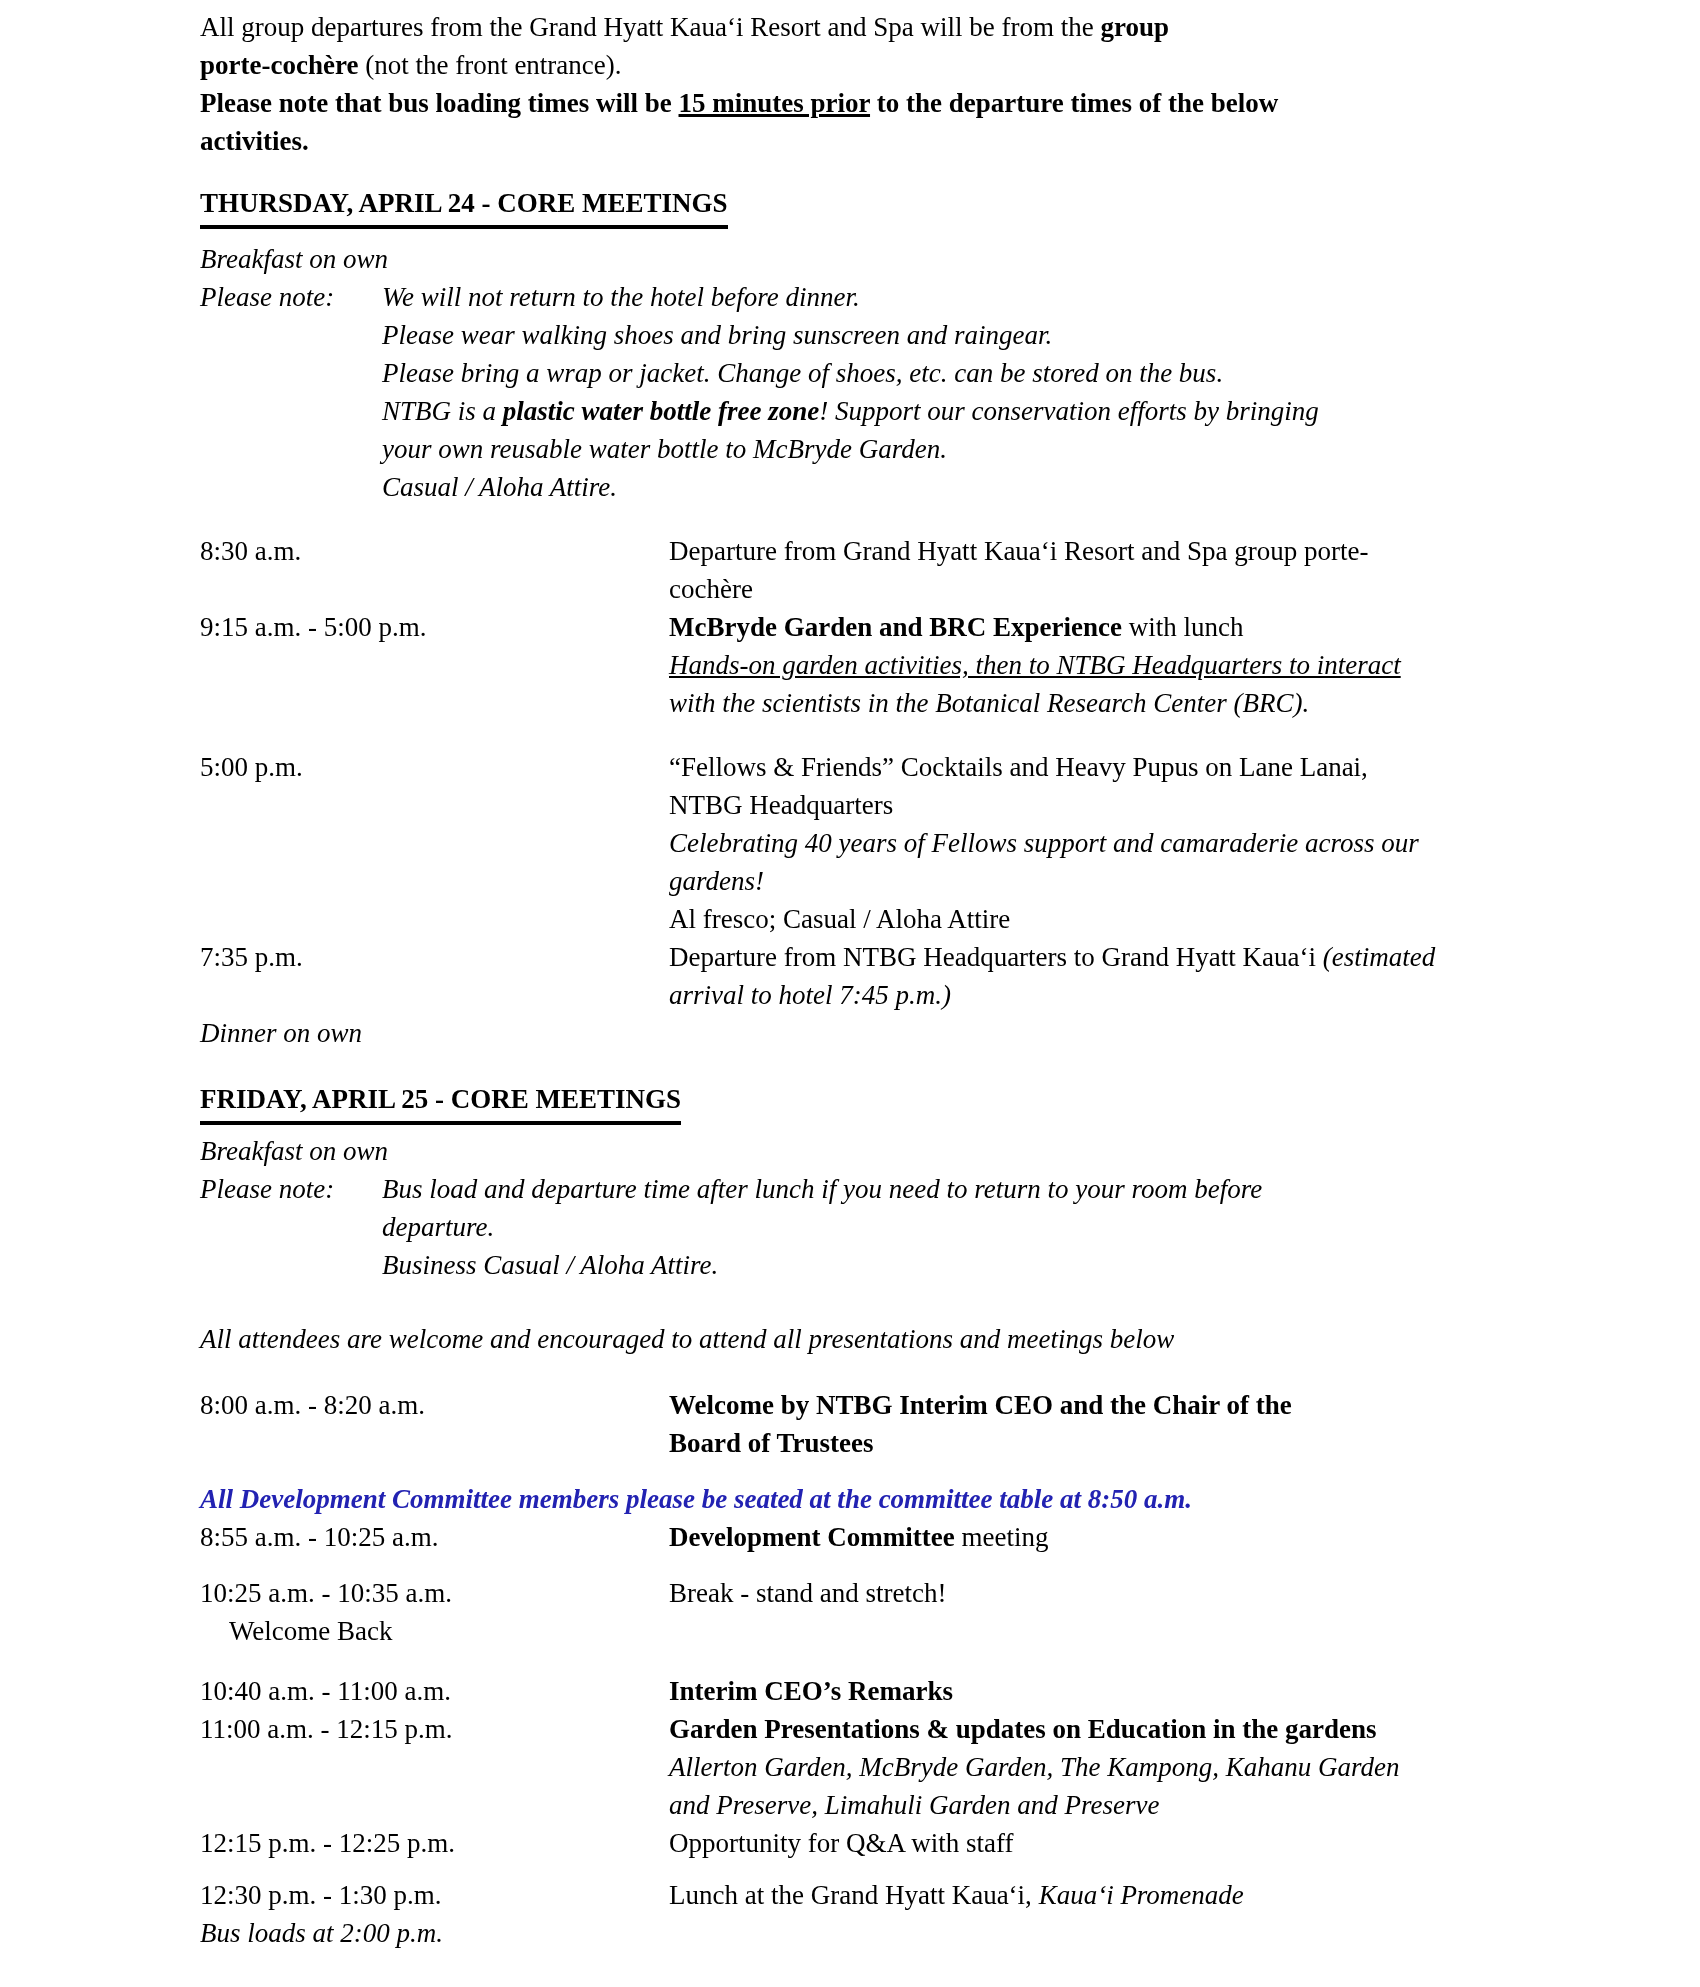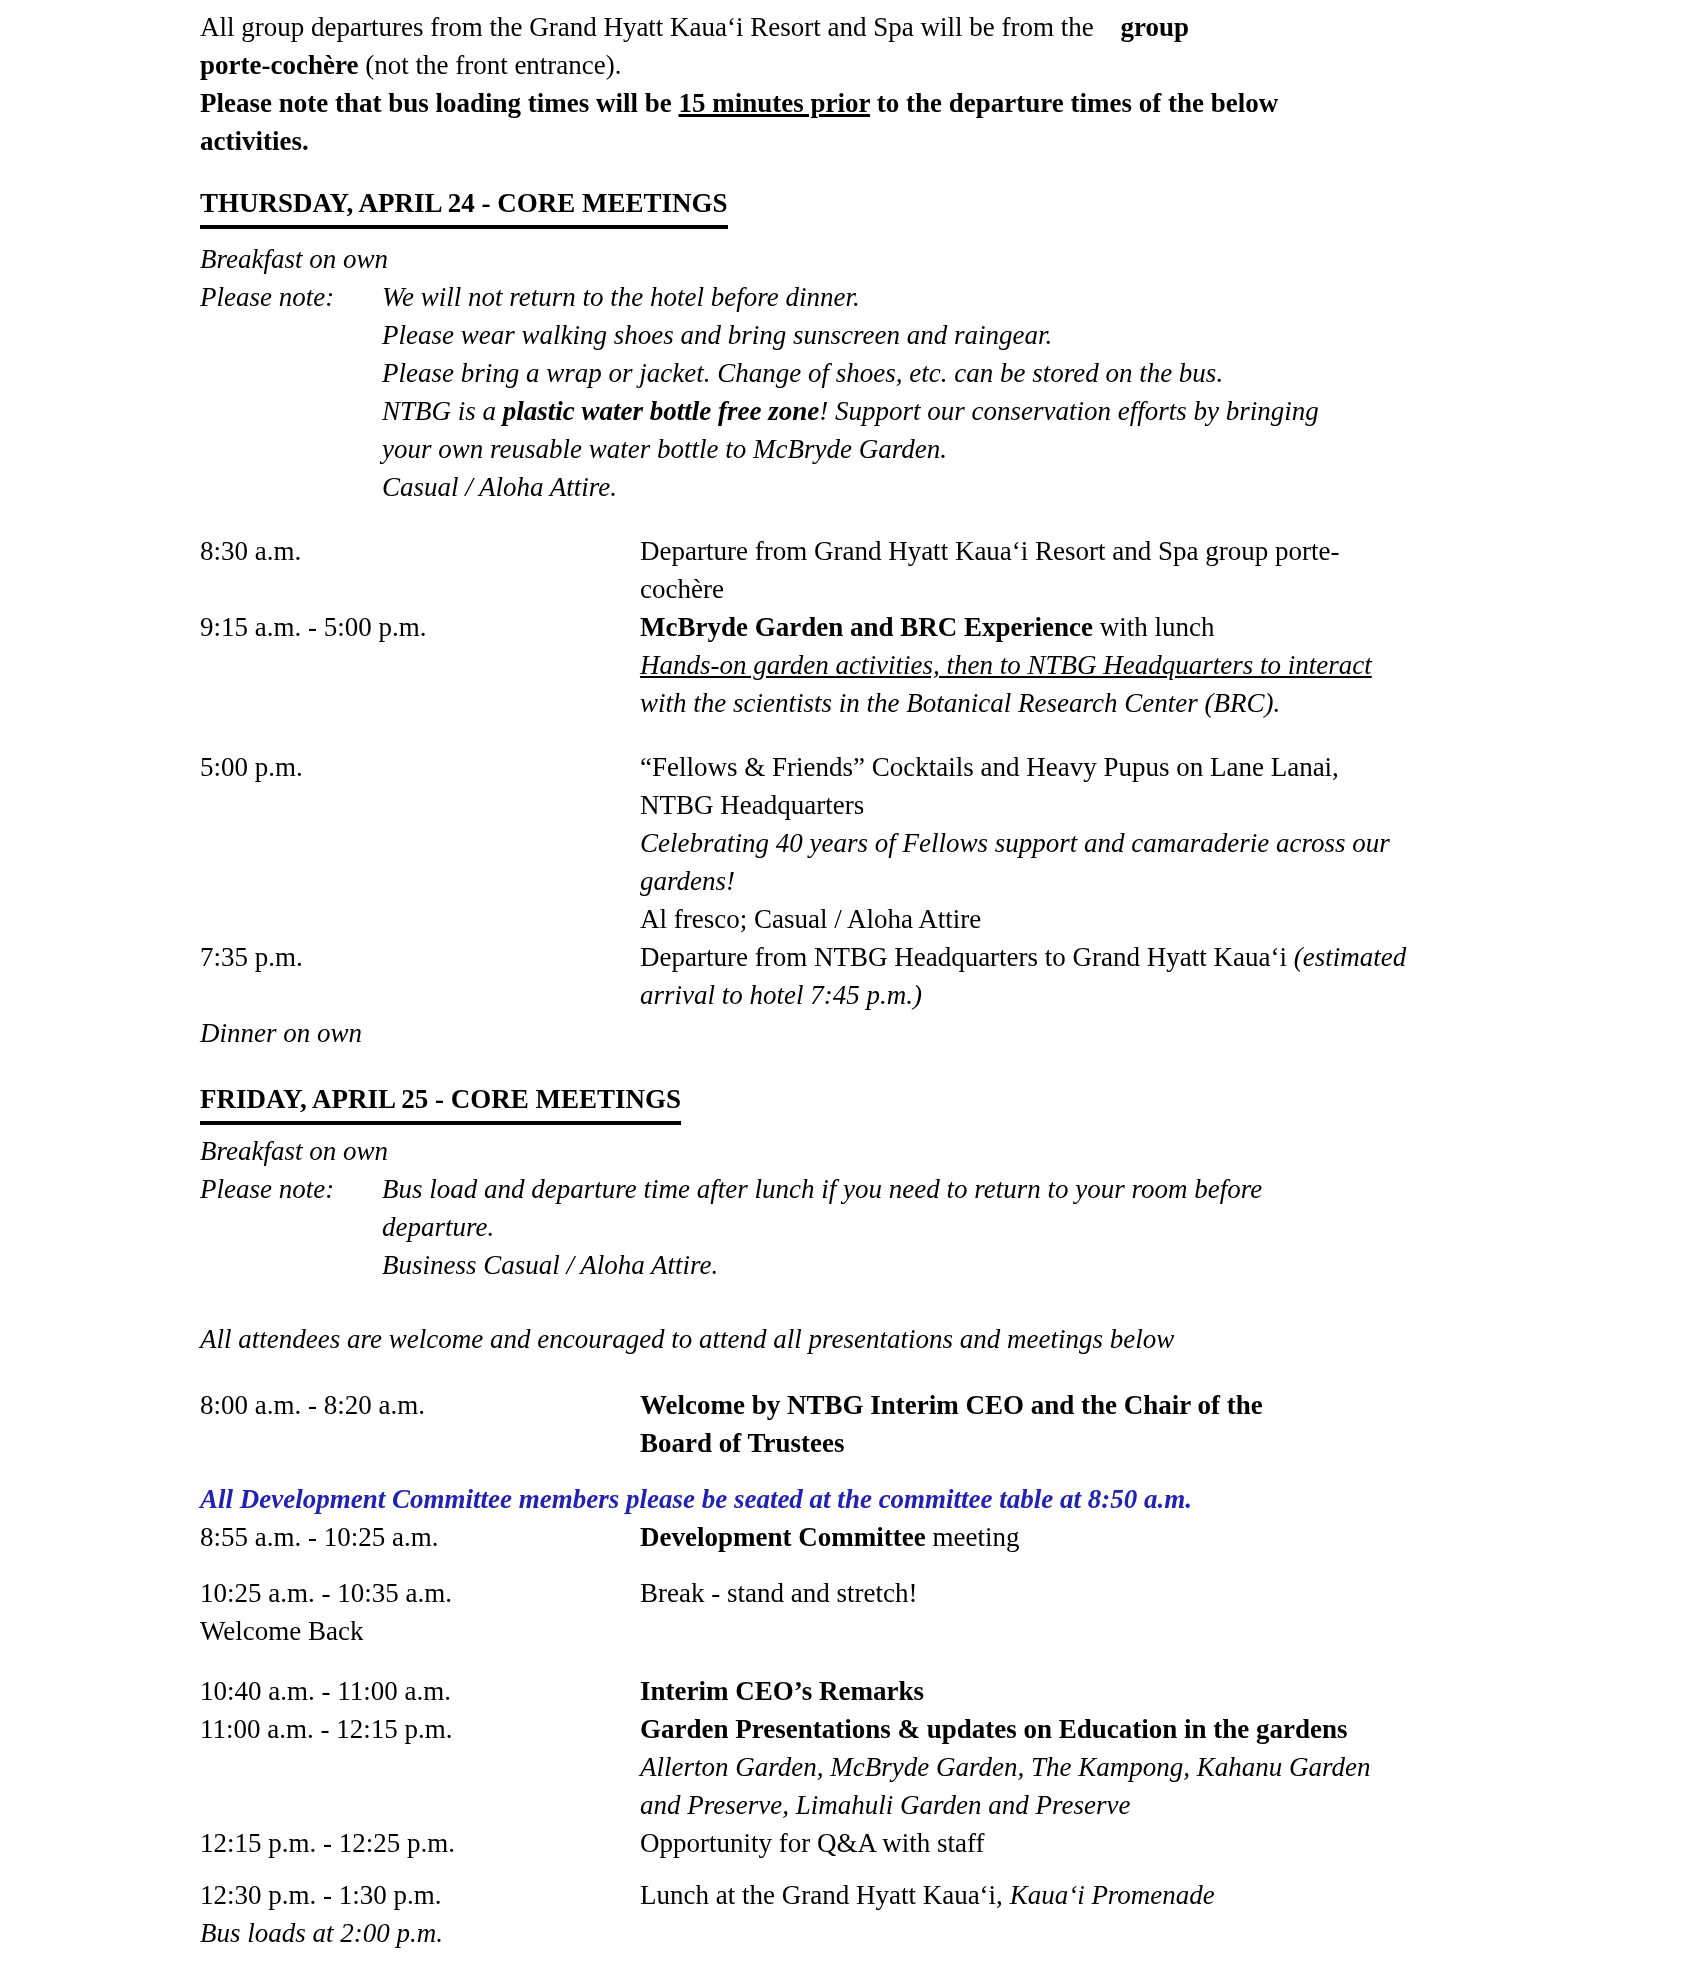--- a/index.html
+++ b/index.html
@@ -17,37 +17,37 @@
   .doc { padding: 8px 30px 0 200px; }
   .line { white-space: nowrap; }
   .italic { font-style: italic; }
   .heading { font-weight: bold; }
   .heading .hu { border-bottom: 4px solid #000; padding-bottom: 7px; }
   .notes { display: flex; }
   .notes-label { flex: 0 0 182px; width: 182px; }
   .notes-body { flex: 1; min-width: 0; }
   .row { display: flex; align-items: flex-start; }
   .time-col { flex: 0 0 440px; width: 440px; }
-  .desc-col { flex: 1; min-width: 0; }
+  .desc-col { flex: 1; min-width: 0; margin-left: 29px; }
   .g14 { margin-top: 14px; }
   .g18 { margin-top: 18px; }
   .g22 { margin-top: 22px; }
   .g24 { margin-top: 24px; }
   .g26 { margin-top: 26px; }
   .g28 { margin-top: 28px; }
   .g36 { margin-top: 36px; }
 </style>
 </head>
 <body>
 
 <div class="page">
   <div class="doc">
 
     <div>
-      <div class="line"><span>All group departures from the Grand Hyatt Kauaʻi Resort and Spa will be from the </span><span style="font-weight: bold; margin-left: 20px;">group</span></div>
+      <div class="line"><span>All group departures from the Grand Hyatt Kauaʻi Resort and Spa will be from the </span><span style="font-weight: bold;">group</span></div>
       <div class="line"><span style="font-weight: bold;">porte-cochère</span><span> (not the front entrance).</span></div>
       <div class="line"><span style="font-weight: bold;">Please note that bus loading times will be </span><span style="font-weight: bold; text-decoration: underline 3px;">15 minutes prior</span><span style="font-weight: bold;"> to the departure times of the below</span></div>
       <div class="line"><span style="font-weight: bold;">activities.</span></div>
     </div>
 
     <div class="heading line g24"><span class="hu">THURSDAY, APRIL 24 - CORE MEETINGS</span></div>
 
     <div class="line italic g18">Breakfast on own</div>
 
     <div class="notes">

